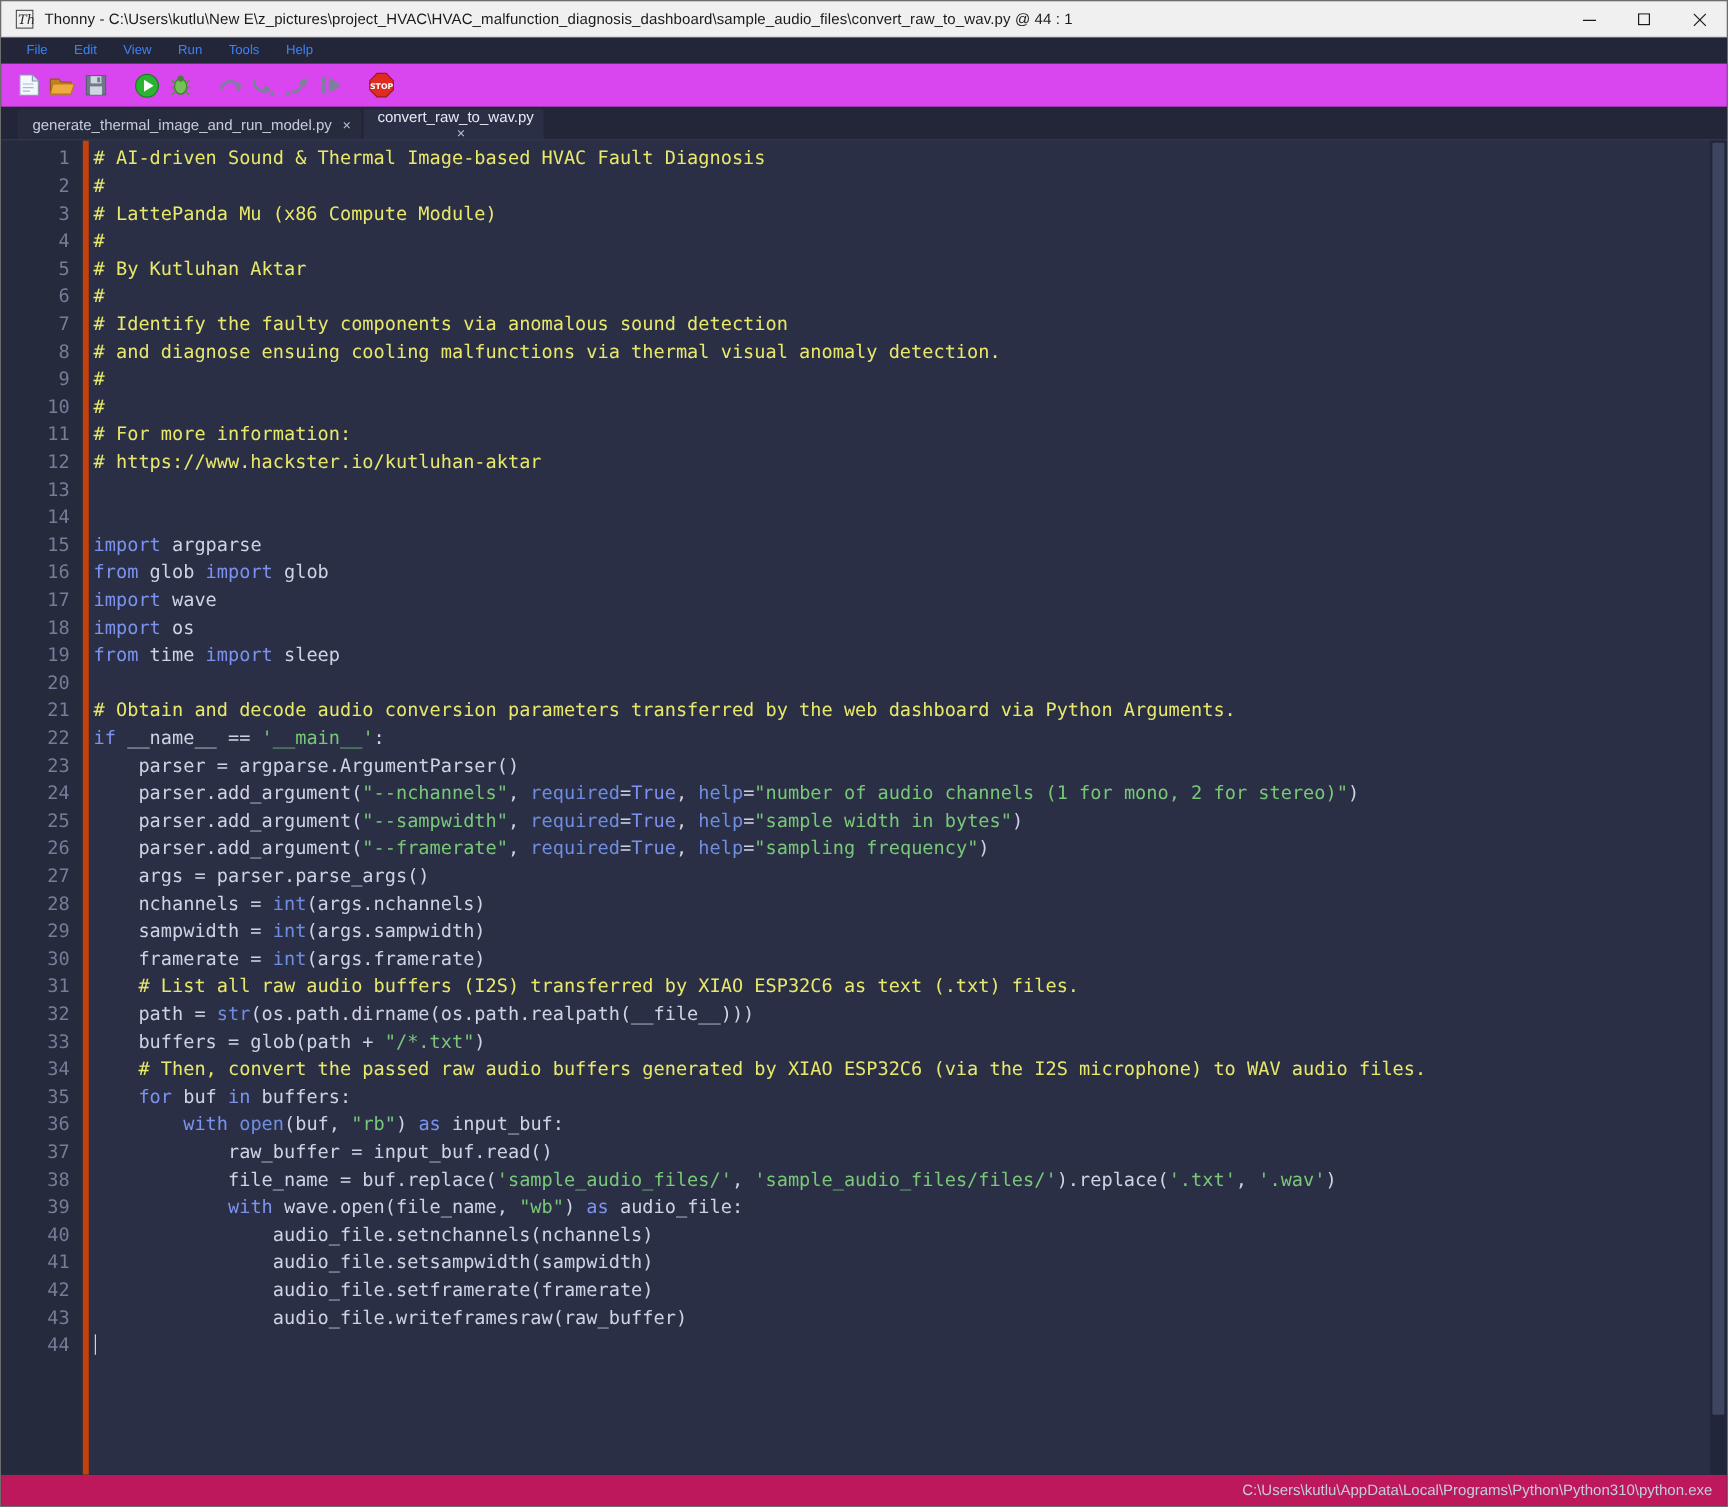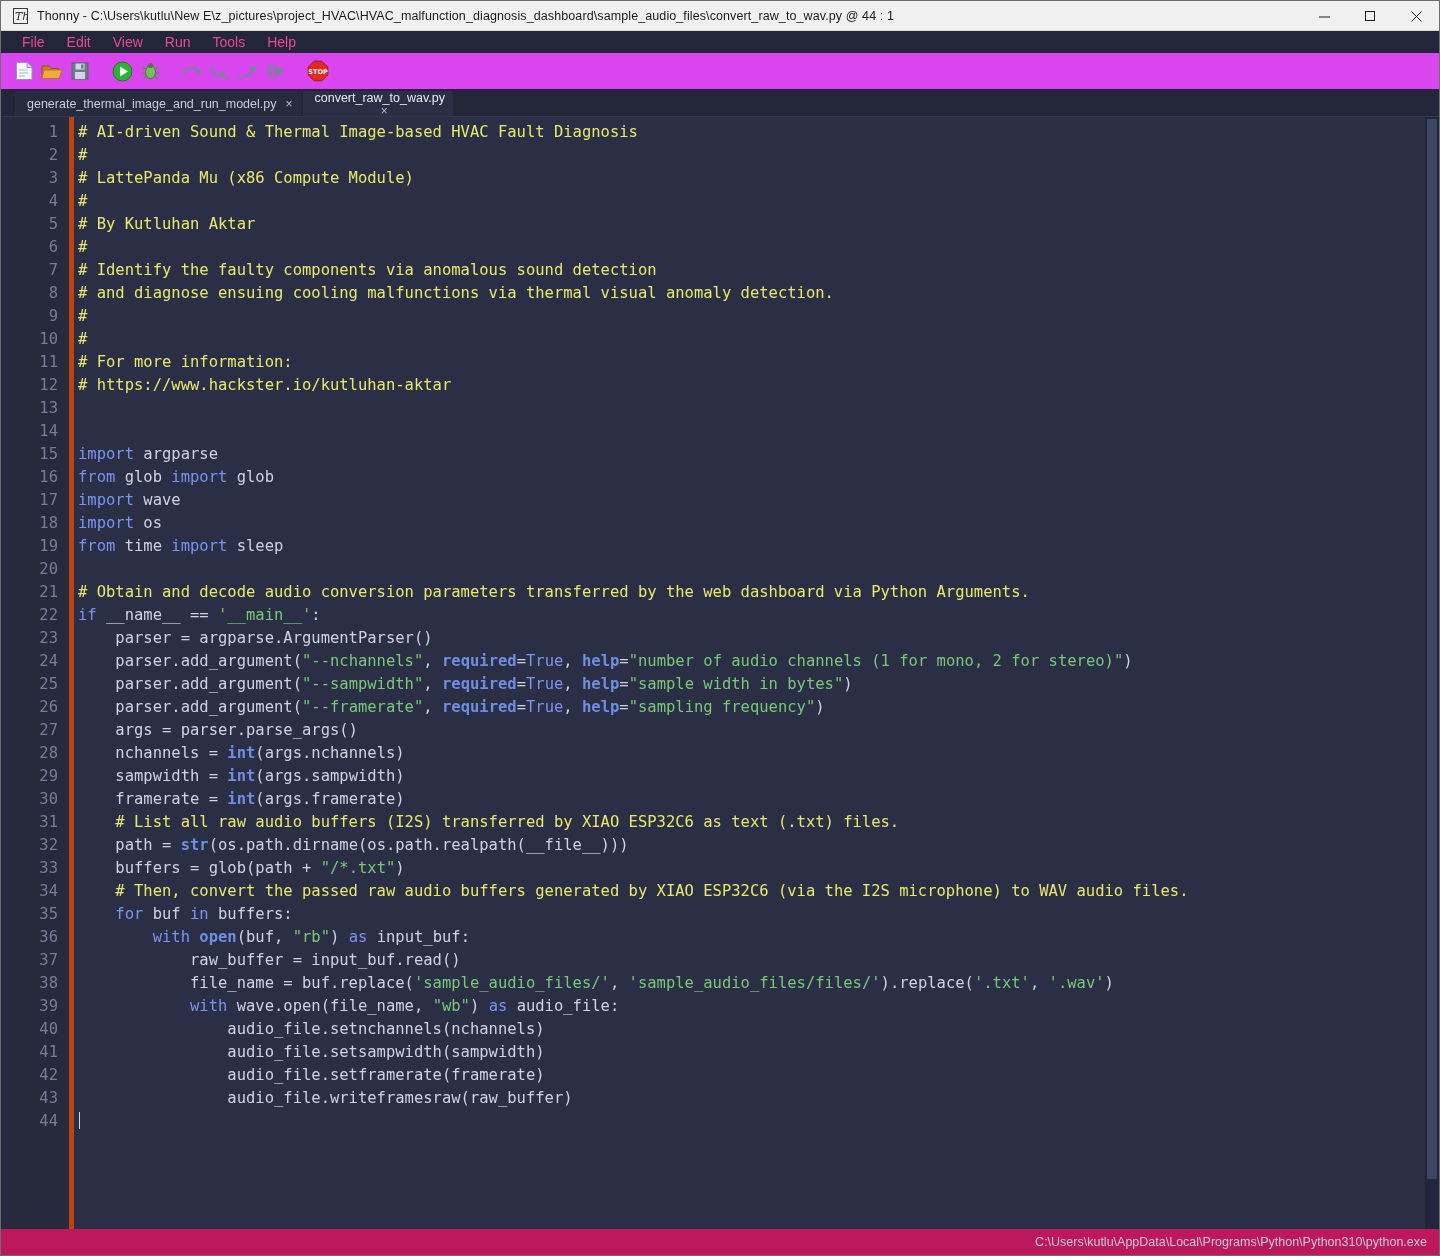--- a/index.html
+++ b/index.html
@@ -63,22 +63,22 @@
   .menubar {
     height: 22px;
     flex: 0 0 22px;
     background: #232638;
     display: flex;
     align-items: center;
     padding-left: 10px;
     gap: 0px;
   }
   .menuitem {
-    font-size: 14px;
-    color: #ec4899;
+    font-size: 11px;
+    color: #3b82f6;
     padding: 2px 11px;
     border-radius: 2px;
     cursor: default;
   }
 
   
   .toolbar {
     height: 36px;
     flex: 0 0 36px;
     background: #d946ef;
@@ -160,21 +160,21 @@
     line-height: 23px;
     white-space: pre;
     overflow: hidden;
     color: #ced3e3;
     border-left: 5px solid #c2410c;
   }
   .cline { height: 23px; }
 
   .tok-comment { color: #e8e86a; }
   .tok-kw      { color: #7b93ef; }
-  .tok-builtin { color: #6f8ee0; font-weight: bold; }
+  .tok-builtin { color: #6f8ee0; }
   .tok-str     { color: #78c878; }
   .tok-plain   { color: #ced3e3; }
 
   .caret {
     display: inline-block;
     width: 1px;
     height: 17px;
     background: #cfd4e4;
     vertical-align: -3px;
     margin-left: 1px;

